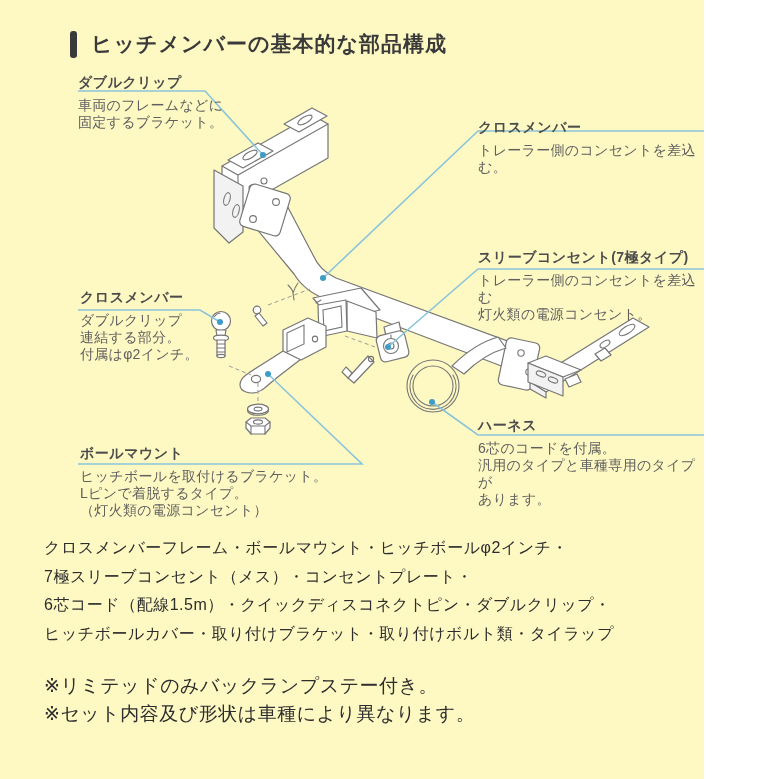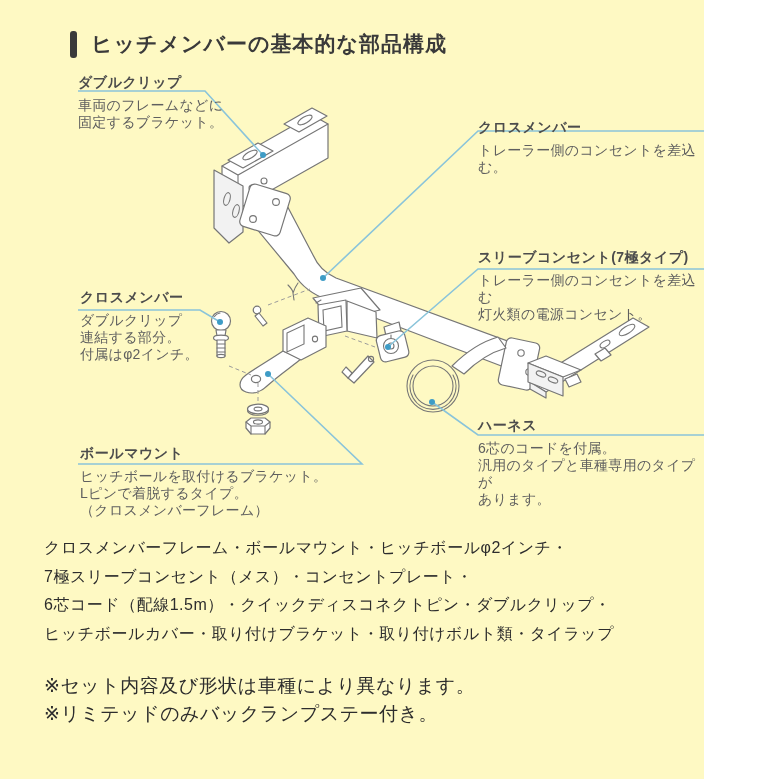--- a/index.html
+++ b/index.html
@@ -209,27 +209,27 @@
     <div class="callout-label">ハーネス</div>
     <div class="callout-desc">6芯のコードを付属。
 汎用のタイプと車種専用のタイプが
 あります。</div>
   </div>
 
   <div class="callout" style="left:80px;top:445px;">
     <div class="callout-label">ボールマウント</div>
     <div class="callout-desc">ヒッチボールを取付けるブラケット。
 Lピンで着脱するタイプ。
-（クロスメンバーフレーム）</div>
+（灯火類の電源コンセント）</div>
   </div>
 
   <div class="kit">
     <div class="kit-line">クロスメンバーフレーム・ボールマウント・ヒッチボールφ2インチ・</div>
     <div class="kit-line">7極スリーブコンセント（メス）・コンセントプレート・</div>
     <div class="kit-line">6芯コード（配線1.5m）・クイックディスコネクトピン・ダブルクリップ・</div>
     <div class="kit-line">ヒッチボールカバー・取り付けブラケット・取り付けボルト類・タイラップ</div>
     <div class="kit-notes">
+      <div class="kit-note">※リミテッドのみバックランプステー付き。</div>
       <div class="kit-note">※セット内容及び形状は車種により異なります。</div>
-      <div class="kit-note">※リミテッドのみバックランプステー付き。</div>
     </div>
   </div>
 
 </div>
 
 </body></html>

